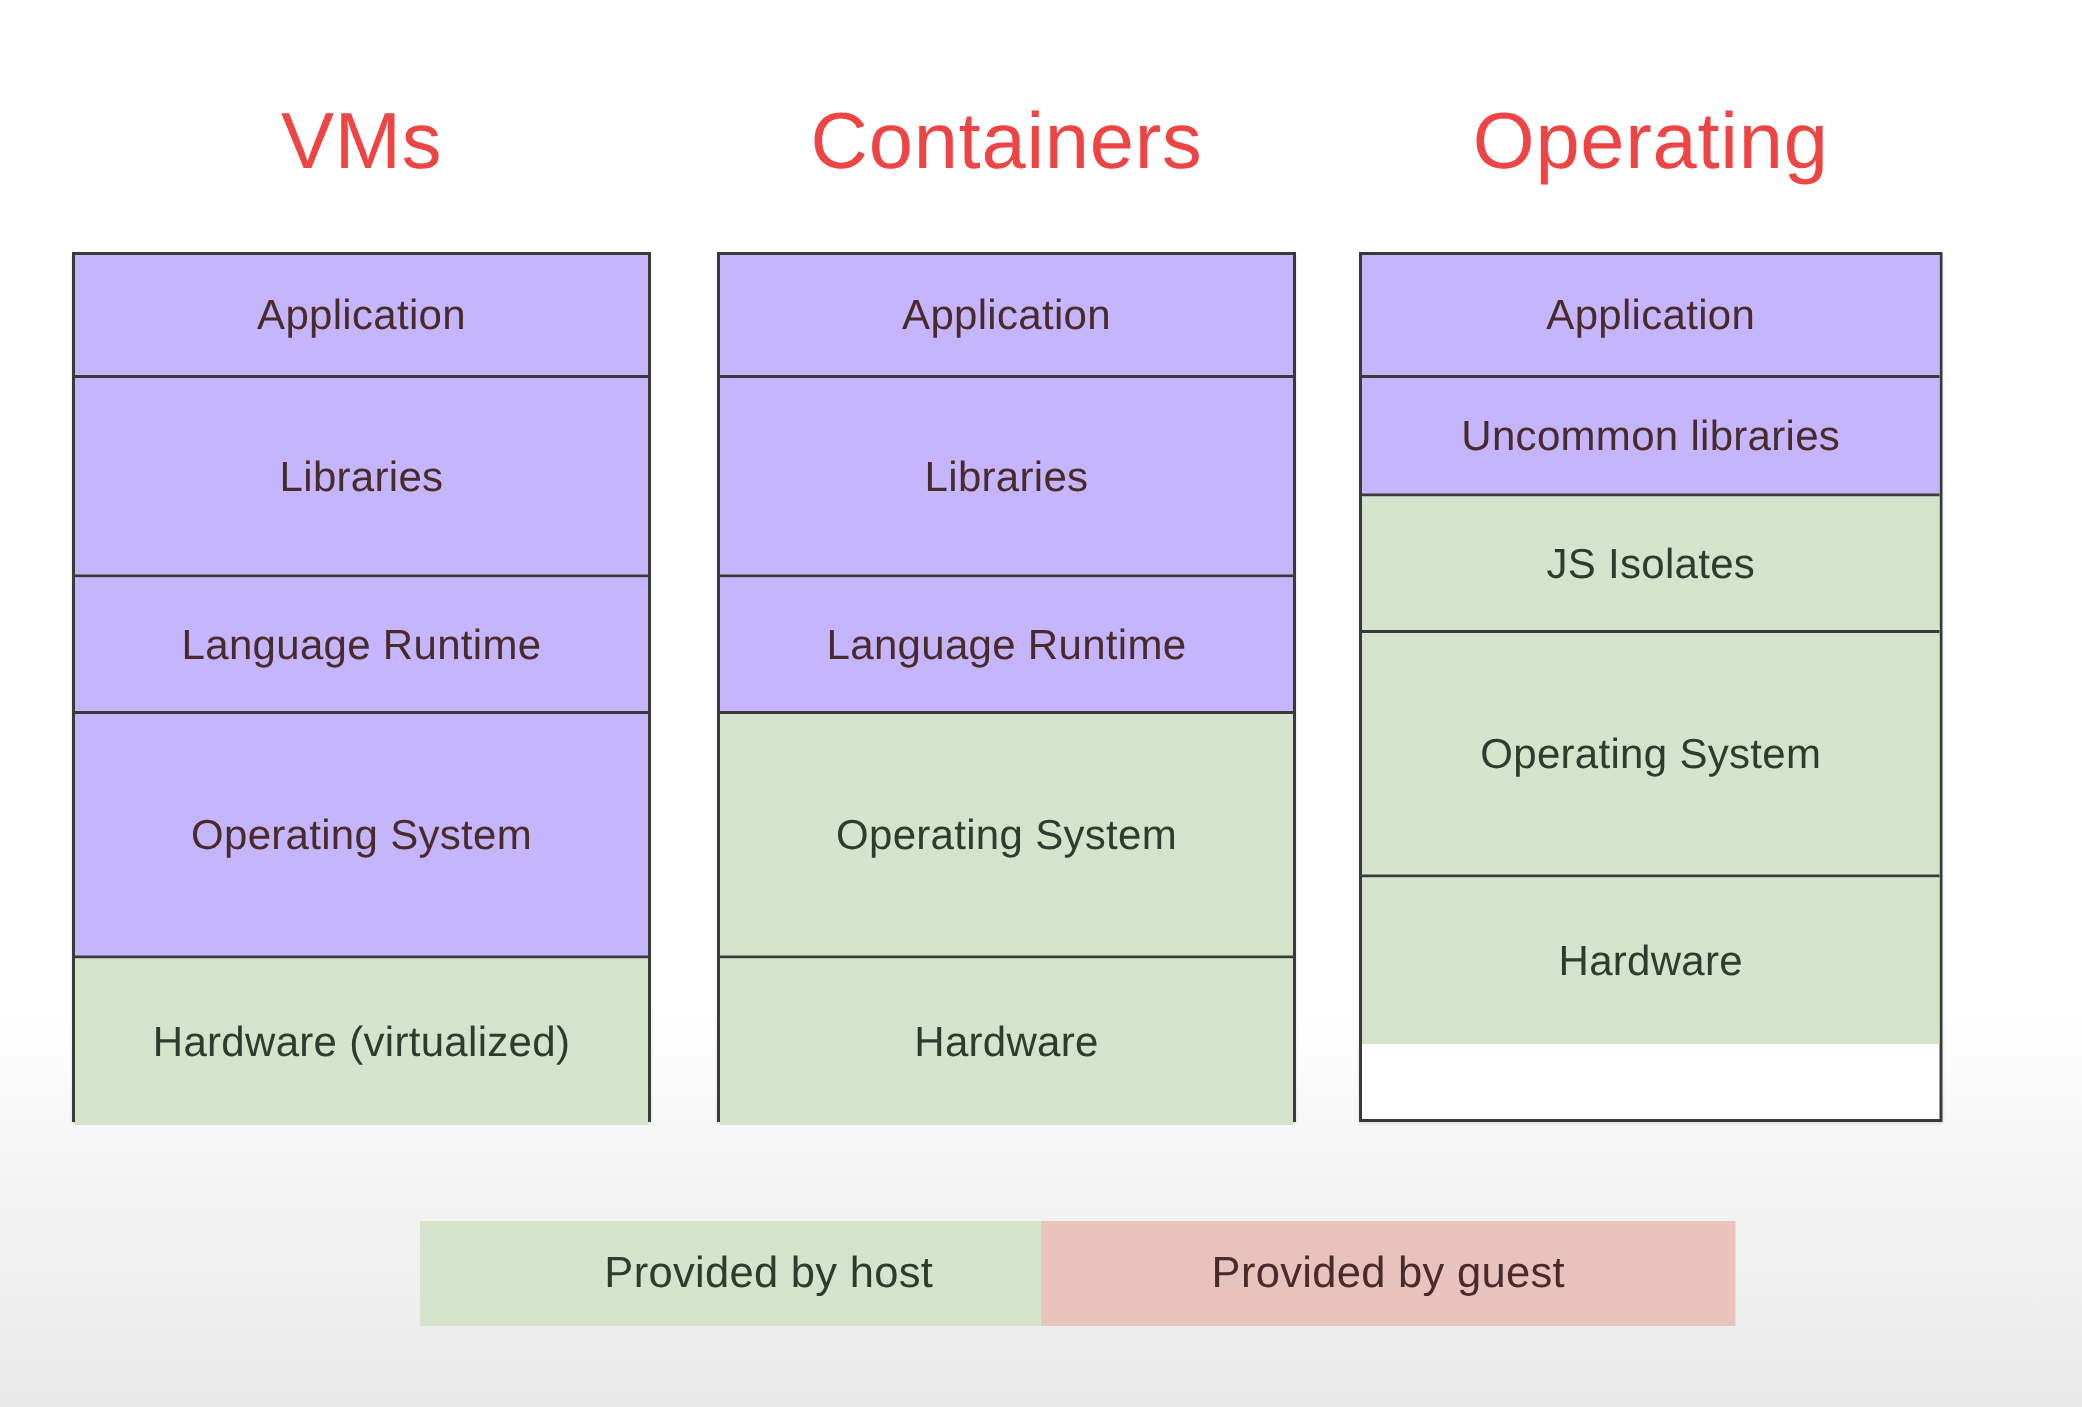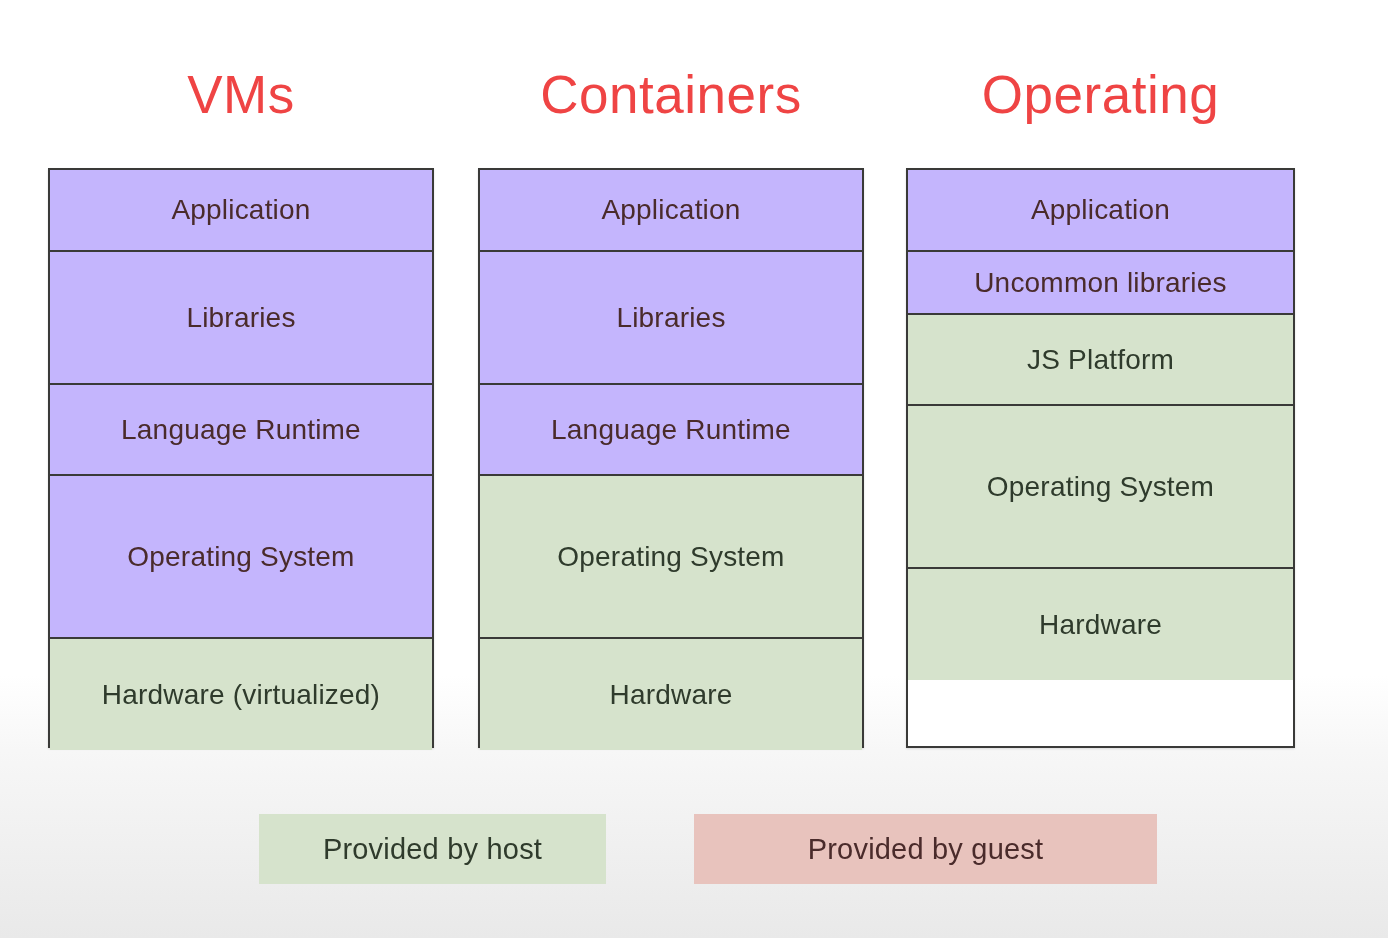--- a/index.html
+++ b/index.html
@@ -160,39 +160,39 @@
           </div>
         </div>
     </div>
 
     <div class="stack-column" id="col-isolates" style="left: 906px; width: 389px;">
       <div class="column-title">Operating</div>
       <div class="stack-box" id="box-isolates" style="left: 0px; width: 389px; top: 168px; height: 580px;">
           <div class="stack-layer layer-guest" style="height: 82px;">
             <span>Application</span>
           </div>
-          <div class="stack-layer layer-guest" style="height: 63px;">
+          <div class="stack-layer layer-guest" style="height: 79px;">
             <span>Uncommon libraries</span>
           </div>
           <div class="stack-layer layer-host" style="height: 91px;">
-            <span>JS Platform</span>
+            <span>JS Isolates</span>
           </div>
           <div class="stack-layer layer-host" style="height: 163px;">
             <span>Operating System</span>
           </div>
           <div class="stack-layer layer-host" style="height: 111px;">
             <span>Hardware</span>
           </div>
         </div>
     </div>
 
   </div>
 
   <div class="legend">
-    <div class="legend-item legend-host" id="legend-host" style="left: 259px; width: 347px; height: 70px;">
+    <div class="legend-item legend-host" id="legend-host" style="left: 280px; width: 391px; height: 70px; padding-left: 37px;">
       <span>Provided by host</span>
     </div>
     <div class="legend-item legend-guest" id="legend-guest" style="left: 694px; width: 463px; height: 70px;">
       <span>Provided by guest</span>
     </div>
   </div>
 
 </div>
 
 </body></html>

